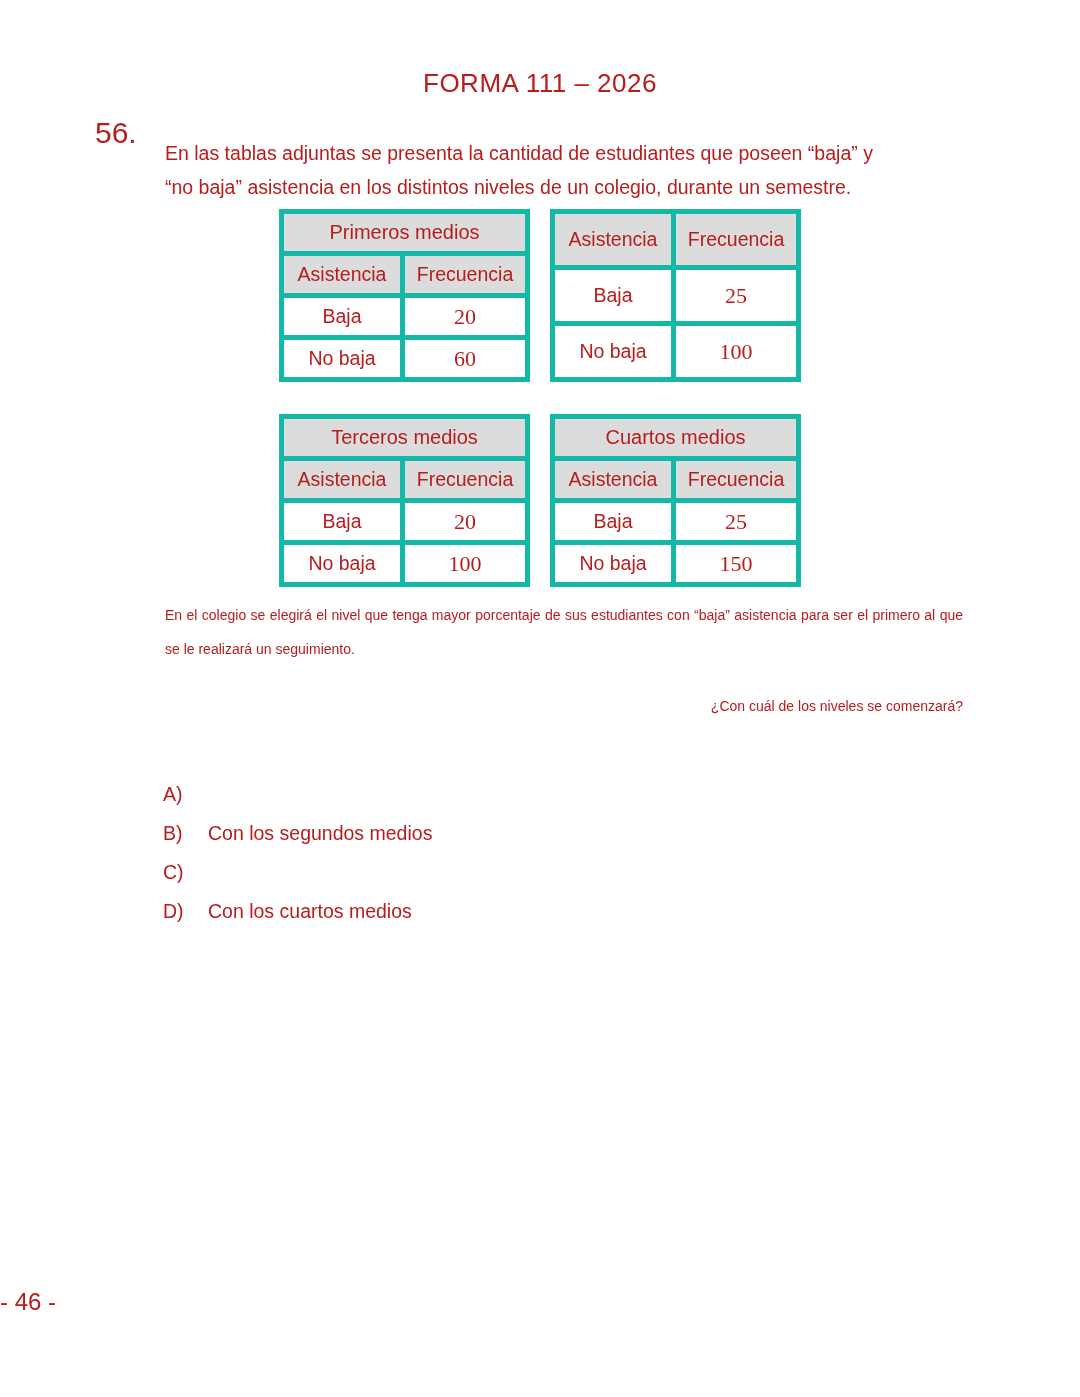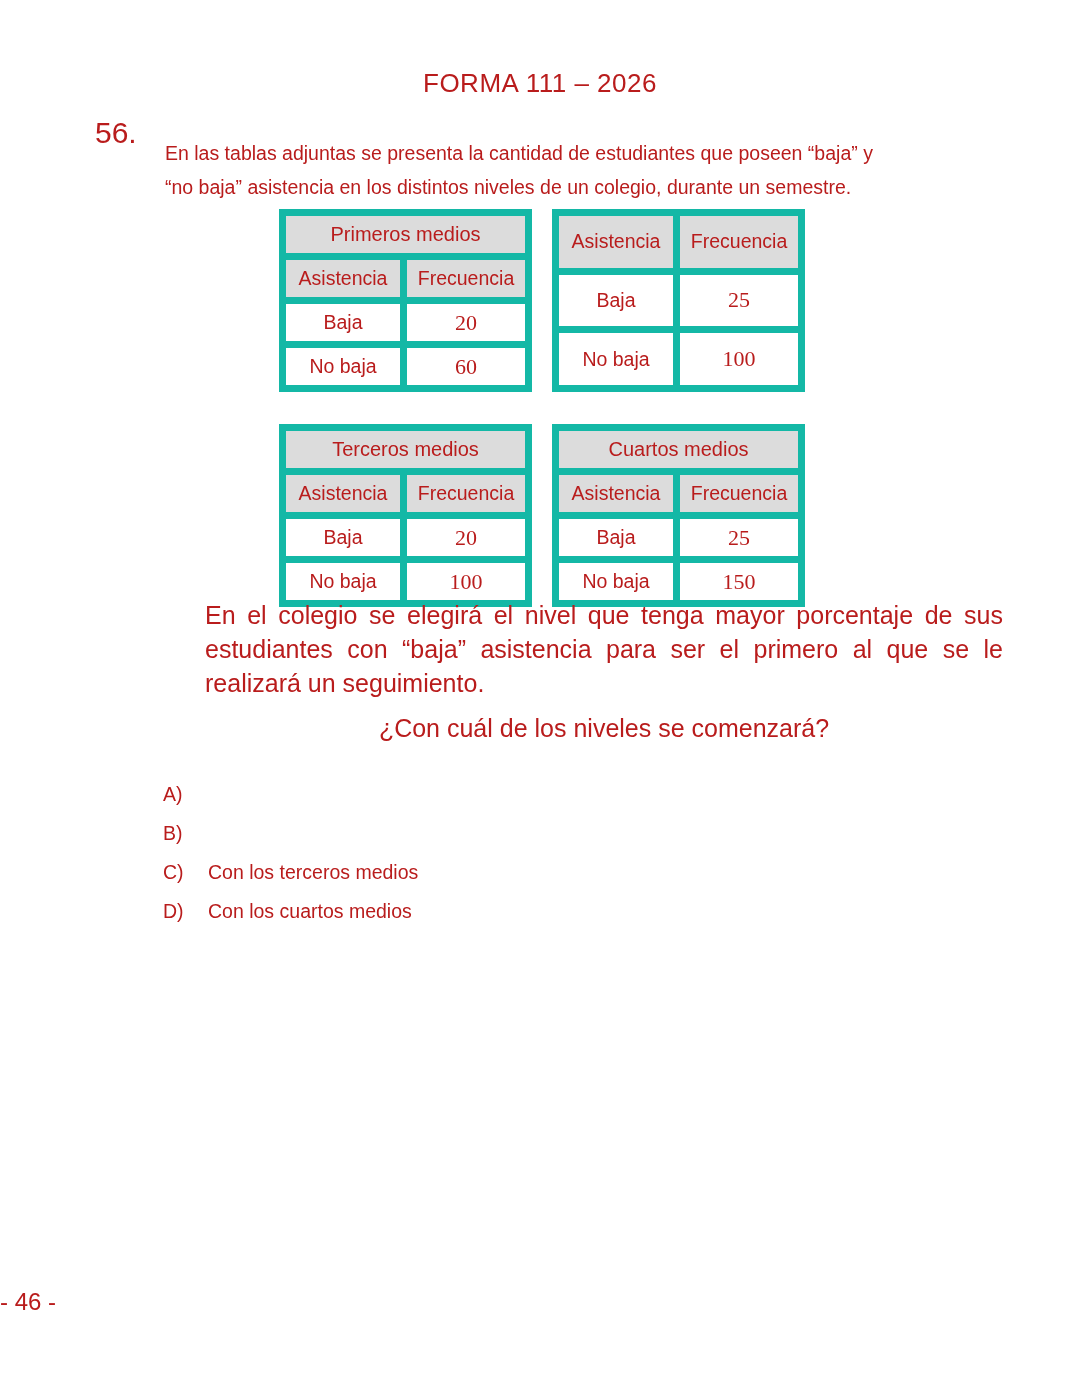--- a/index.html
+++ b/index.html
@@ -64,21 +64,21 @@
   .table-row-group + .table-row-group {
     margin-top: 32px;
   }
   table.freq {
     border-collapse: collapse;
     width: 246px;
     table-layout: fixed;
     background: #ffffff;
   }
   table.freq td, table.freq th {
-    border: 7px solid #14b8a6;
+    border: 5px solid #14b8a6;
     height: 37px;
     text-align: center;
     vertical-align: middle;
     font-weight: normal;
     font-size: 19.5px;
     padding: 0 2px;
   }
   table.freq .t-title,
   table.freq .t-colhead {
     background: #dcdcdc;
@@ -91,27 +91,26 @@
     font-size: 22px;
   }
   table.freq col.c1 { width: 121px; }
   table.freq col.c2 { width: 125px; }
 
   
   .para {
     position: absolute;
     left: 165px;
     width: 798px;
-    font-size: 25px;
+    font-size: 14px;
     line-height: 34px;
     text-align: justify;
-    margin-left: 40px;
   }
   .para-rule { top: 598px; }
-  .para-ask  { top: 711px; text-align: center; }
+  .para-ask  { top: 689px; text-align: right; }
 
   
   .options {
     position: absolute;
     top: 783px;
     left: 163px;
     width: 600px;
   }
   .option {
     display: flex;
@@ -257,24 +256,24 @@
   <div class="para para-rule">En el colegio se elegirá el nivel que tenga mayor porcentaje de sus estudiantes con “baja” asistencia para ser el primero al que se le realizará un seguimiento.</div>
 
   <div class="para para-ask">¿Con cuál de los niveles se comenzará?</div>
 
   <div class="options">
     <div class="option">
       <span class="option-letter">A)</span>
     </div>
     <div class="option">
       <span class="option-letter">B)</span>
+      <span class="option-text">Con los segundos medios</span>
     </div>
     <div class="option">
       <span class="option-letter">C)</span>
-      <span class="option-text">Con los terceros medios</span>
     </div>
     <div class="option">
       <span class="option-letter">D)</span>
       <span class="option-text">Con los cuartos medios</span>
     </div>
   </div>
 
   <div class="doc-footer">- 46 -</div>
 
 </div>

